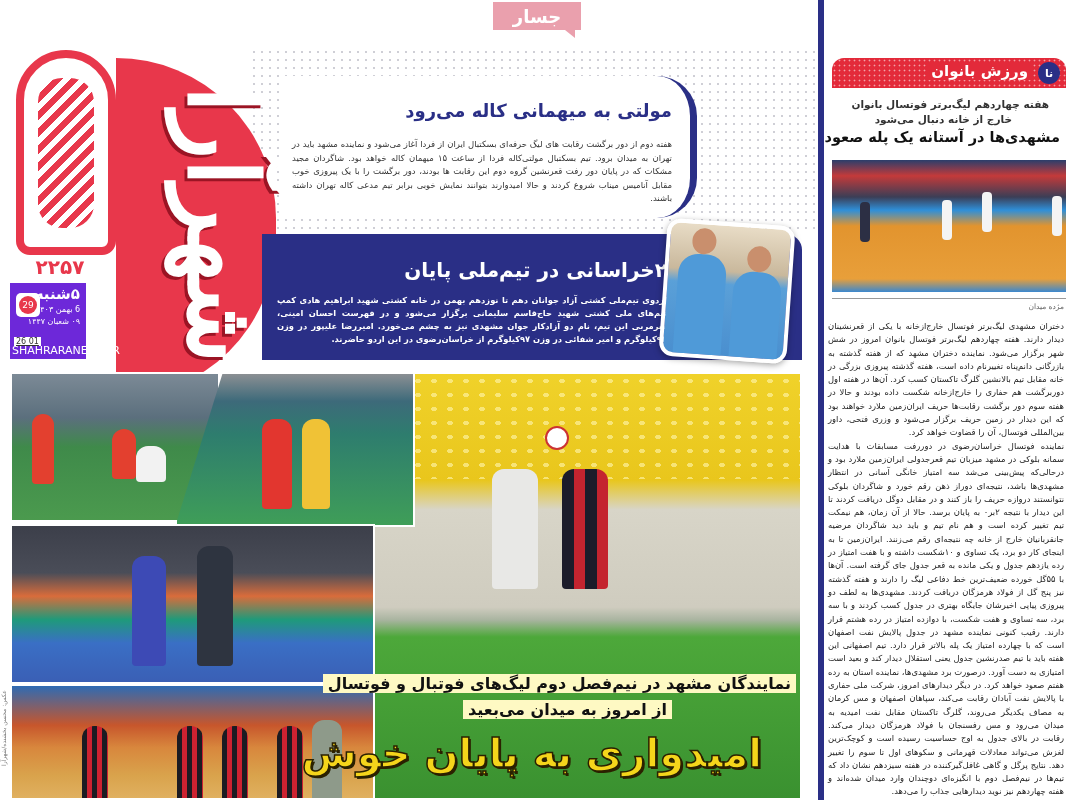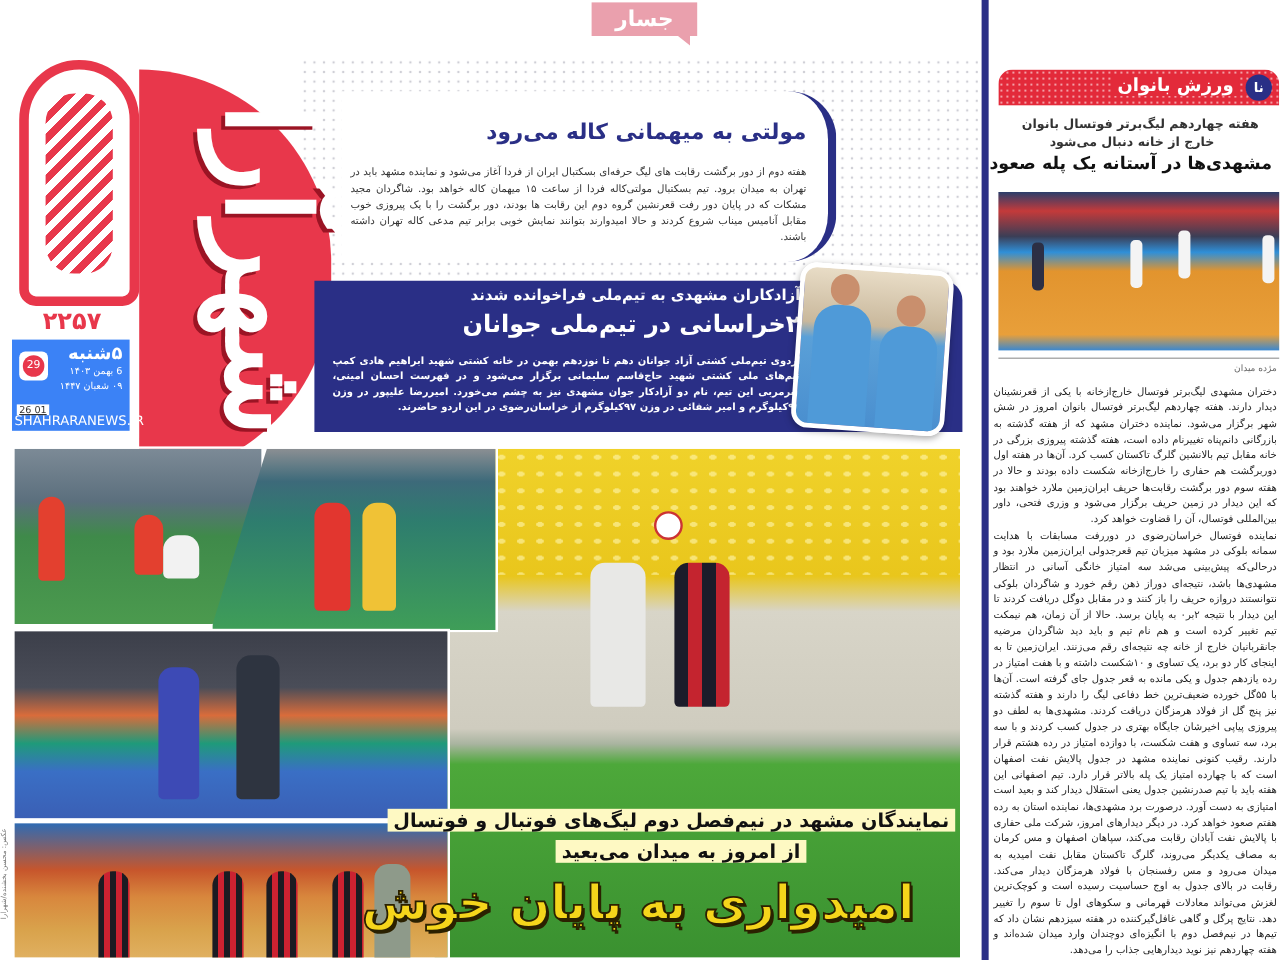--- a/index.html
+++ b/index.html
@@ -43,21 +43,21 @@
     position: absolute; left: 112px; top: 40px; width: 150px; height: 290px;
     color: #fff; font-family: "DejaVu Serif", serif; font-weight: bold; font-size: 96px;
     line-height: 96px; writing-mode: vertical-rl; text-align: center;
     text-shadow: 3px 3px 0 #9b1424;
   }
   .issue-num {
     position: absolute; left: 10px; top: 255px; width: 100px; color: #e8374b;
     font-weight: bold; font-size: 20px; letter-spacing: 8px; text-align: center; direction: ltr;
   }
   .date-box {
-    position: absolute; left: 10px; top: 283px; width: 98px; height: 76px; background: #3b82f6; color: #fff;
+    position: absolute; left: 10px; top: 283px; width: 76px; height: 76px; background: #6d28d9; color: #fff;
   }
   .date-box .day { position: absolute; right: 6px; top: 2px; font-size: 15px; font-weight: bold; }
   .date-box .badge {
     position: absolute; left: 6px; top: 10px; width: 24px; height: 24px; background: #fff; border-radius: 5px;
     display: flex; align-items: center; justify-content: center;
   }
   .date-box .badge span {
     width: 18px; height: 18px; border-radius: 50%; background: #e8374b; color: #fff; font-size: 9px;
     display: flex; align-items: center; justify-content: center; direction: ltr;
   }
@@ -161,22 +161,21 @@
     <div class="l2">۰۹ شعبان ۱۴۴۷</div>
     <div class="site">SHAHRARANEWS.IR</div>
   </div>
 
   <div class="teaser1">
     <h2>مولتی به میهمانی کاله می‌رود</h2>
     <p>هفته دوم از دور برگشت رقابت های لیگ حرفه‌ای بسکتبال ایران از فردا آغاز می‌شود و نماینده مشهد باید در تهران به میدان برود. تیم بسکتبال مولتی‌کاله فردا از ساعت ۱۵ میهمان کاله خواهد بود. شاگردان مجید مشکات که در پایان دور رفت قعرنشین گروه دوم این رقابت ها بودند، دور برگشت را با یک پیروزی خوب مقابل آناميس ميناب شروع کردند و حالا امیدوارند بتوانند نمایش خوبی برابر تیم مدعی کاله تهران داشته باشند.</p>
   </div>
 
   <div class="band">
-    <div class="kicker">آزادکاران مشهدی به تیم‌ملی فراخوانده شدند</div>
-    <h2>۲خراسانی در تیم‌ملی جوانان</h2>
+    <h2>۲خراسانی در تیم‌ملی پایان</h2>
     <p>اردوی تیم‌ملی کشتی آزاد جوانان دهم تا نوزدهم بهمن در خانه کشتی شهید ابراهیم هادی کمپ تیم‌های ملی کشتی شهید حاج‌قاسم سلیمانی برگزار می‌شود و در فهرست احسان امینی، سرمربی این تیم، نام دو آزادکار جوان مشهدی نیز به چشم می‌خورد. امیررضا علیپور در وزن ۹۲کیلوگرم و امیر شفائی در وزن ۹۷کیلوگرم از خراسان‌رضوی در این اردو حاضرند.</p>
   </div>
   <div class="band-photo">
     <div class="pl" style="left:10px;"></div>
     <div class="pl" style="left:66px; height:86px;"></div>
   </div>
 
   <div class="collage">
     <div class="ph ph-main">
       <div class="seats"></div>

